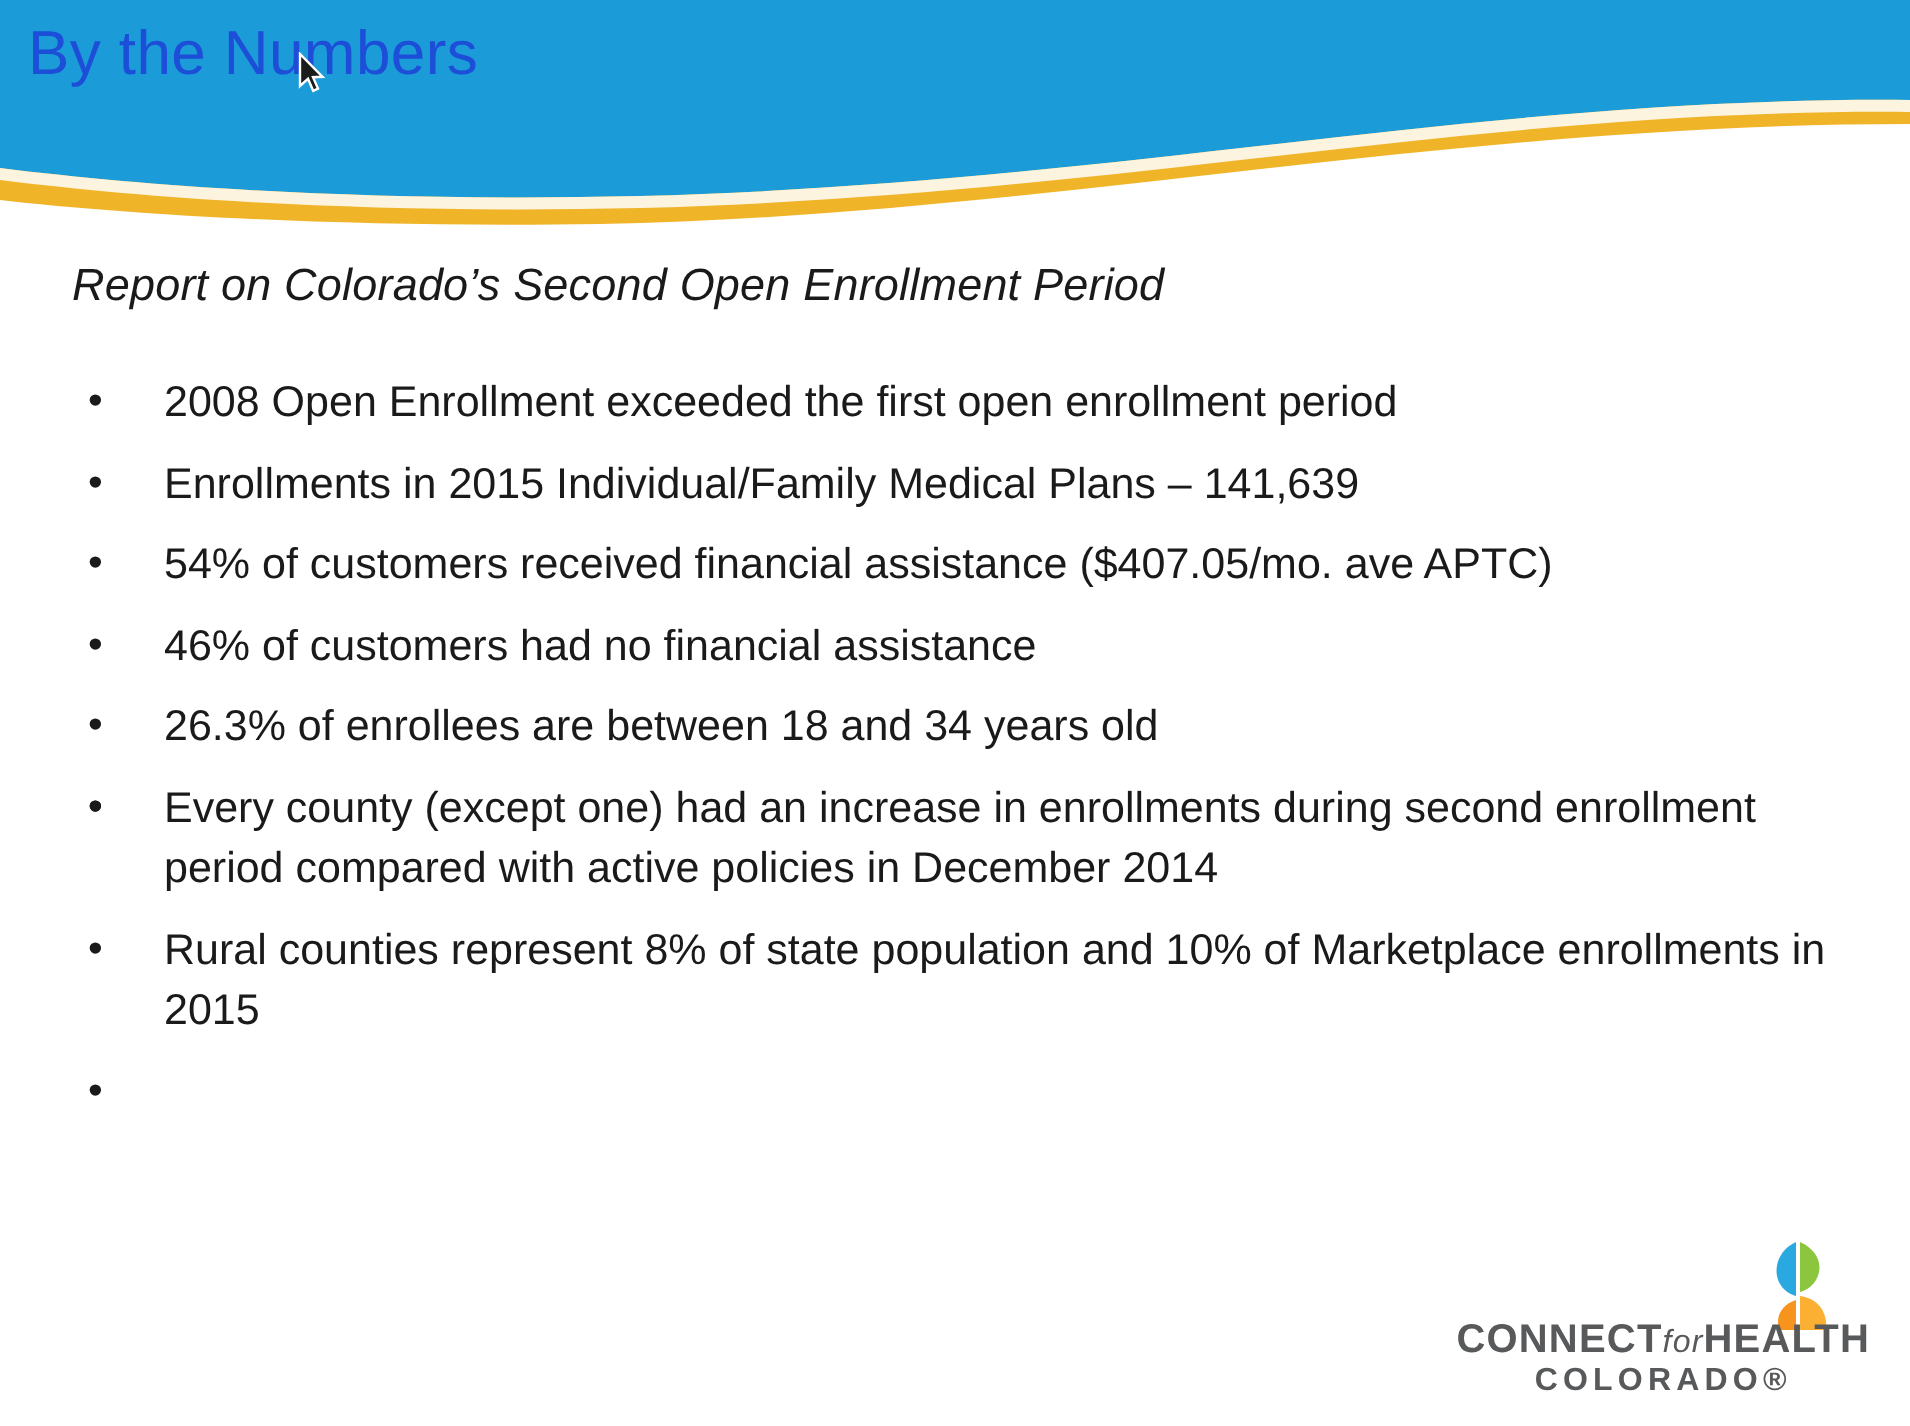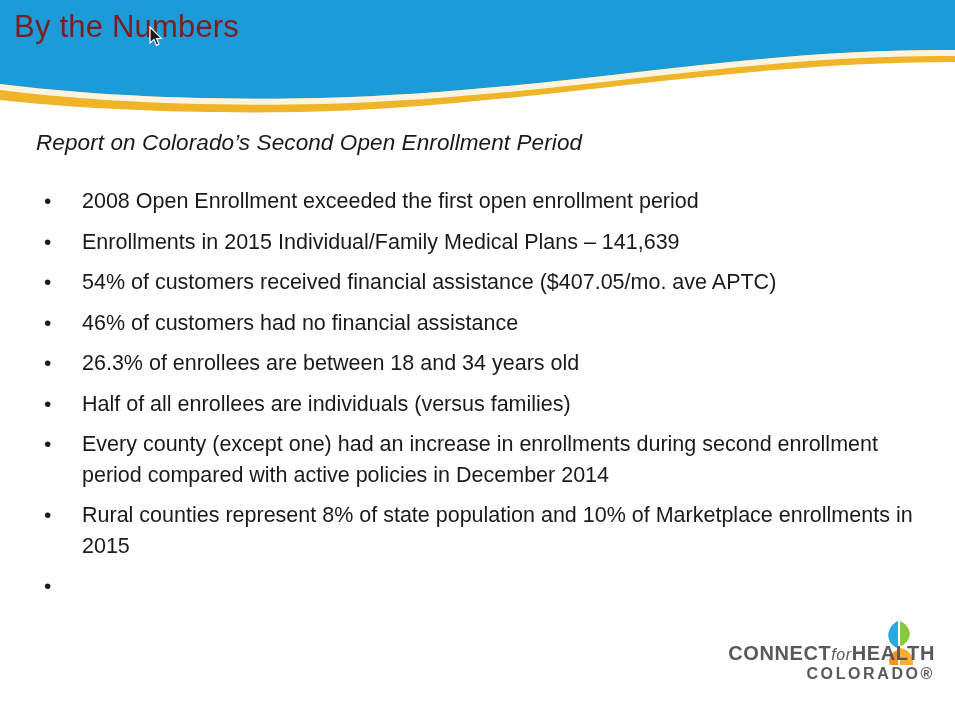--- a/index.html
+++ b/index.html
@@ -25,21 +25,21 @@
     overflow: hidden;
   }
   #header-band svg {
     display: block;
   }
   #slide-title {
     position: absolute;
     top: 9px;
     left: 14px;
     font-size: 31px;
-    color: #7f1d1d;
+    color: #1d4ed8;
     letter-spacing: 0.2px;
     white-space: nowrap;
   }
 
   
   #mouse-cursor {
     position: absolute;
     left: 149px;
     top: 26px;
     width: 14px;
@@ -94,22 +94,22 @@
   #logo-mark {
     position: absolute;
     right: 12px;
     top: 0;
     width: 48px;
     height: 48px;
   }
   #logo-wordmark {
     position: absolute;
     right: 0;
-    bottom: 17px;
-    text-align: right;
+    bottom: 0;
+    text-align: center;
     line-height: 1;
   }
   #logo-line1 {
     font-size: 20px;
     font-weight: bold;
     color: #58595b;
     letter-spacing: 0.6px;
     white-space: nowrap;
   }
   #logo-line1 .for {
@@ -166,21 +166,20 @@
     <li>
       <span class="dot">•</span>
       <span>46% of customers had no financial assistance</span>
     </li>
     <li>
       <span class="dot">•</span>
       <span>26.3% of enrollees are between 18 and 34 years old</span>
     </li>
     <li>
       <span class="dot">•</span>
-      <span>Half of all enrollees are individuals (versus families)</span>
     </li>
     <li>
       <span class="dot">•</span>
       <span>Every county (except one) had an increase in enrollments during second enrollment period compared with active policies in December 2014</span>
     </li>
     <li>
       <span class="dot">•</span>
       <span>Rural counties represent 8% of state population and 10% of Marketplace enrollments in 2015</span>
     </li>
     <li>

